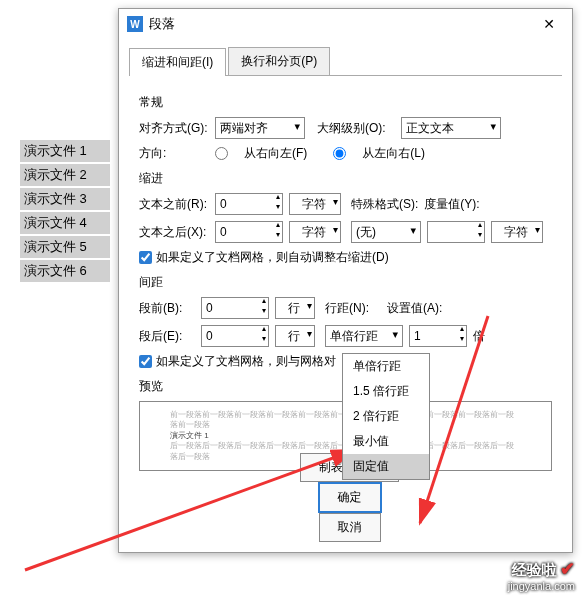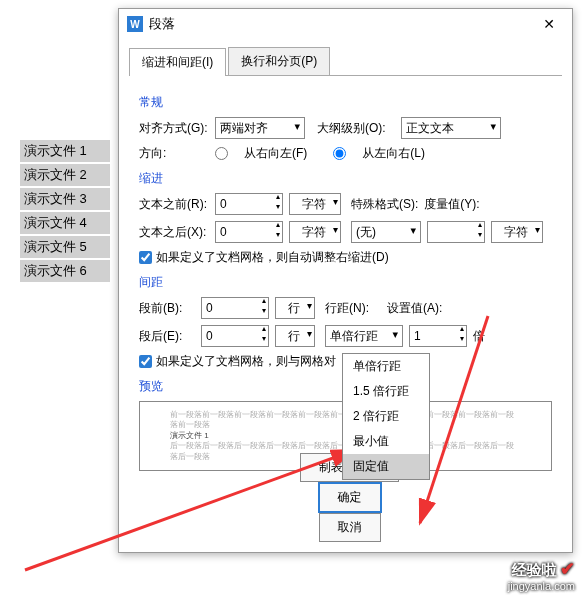--- a/index.html
+++ b/index.html
@@ -12,21 +12,21 @@
 .titlebar { height: 30px; display: flex; align-items: center; padding: 0 8px; }
 .titlebar .icon { width: 16px; height: 16px; background: #2b7cd3; margin-right: 6px; display: flex; align-items: center; justify-content: center; color: #fff; font-size: 10px; font-weight: bold; }
 .titlebar .title { flex: 1; font-size: 13px; }
 .titlebar .close { width: 30px; height: 28px; display: flex; align-items: center; justify-content: center; font-size: 14px; cursor: pointer; }
 
 .tabs { display: flex; border-bottom: 1px solid #aaa; margin: 8px 10px 0 10px; text-align: right; }
 .tab { padding: 5px 12px; border: 1px solid #aaa; border-bottom: none; margin-right: 2px; background: #f0f0f0; font-size: 12px; cursor: pointer; }
 .tab.active { background: #fff; position: relative; top: 1px; }
 
 .content { padding: 10px 20px; }
-.section-title { font-size: 12px; margin: 8px 0 6px 0; color: #1d4ed8; }
+.section-title { font-size: 12px; margin: 8px 0 6px 0; color: #000000; }
 .row { display: flex; align-items: center; margin: 6px 0; gap: 6px; }
 .label { font-size: 12px; min-width: 70px; }
 .label-sm { font-size: 12px; min-width: 56px; }
 .select { border: 1px solid #888; padding: 2px 6px 2px 4px; font-size: 12px; height: 22px; background: #fff; position: relative; cursor: pointer; }
 .select::after { content: "▾"; position: absolute; right: 4px; top: 2px; font-size: 11px; }
 .spinner { border: 1px solid #888; width: 68px; height: 22px; display: flex; align-items: center; padding: 0 4px; background: #fff; position: relative; }
 .spinner::after { content: "▴\A▾"; white-space: pre; position: absolute; right: 2px; top: -2px; font-size: 8px; line-height: 10px; }
 .spinner input { border: none; width: 42px; font-size: 12px; outline: none; }
 .unit { font-size: 12px; padding: 2px 14px 2px 12px; border: 1px solid #888; position: relative; height: 22px; display: flex; align-items: center; cursor: pointer; }
 .unit::after { content: "▾"; position: absolute; right: 2px; top: 2px; font-size: 10px; }

